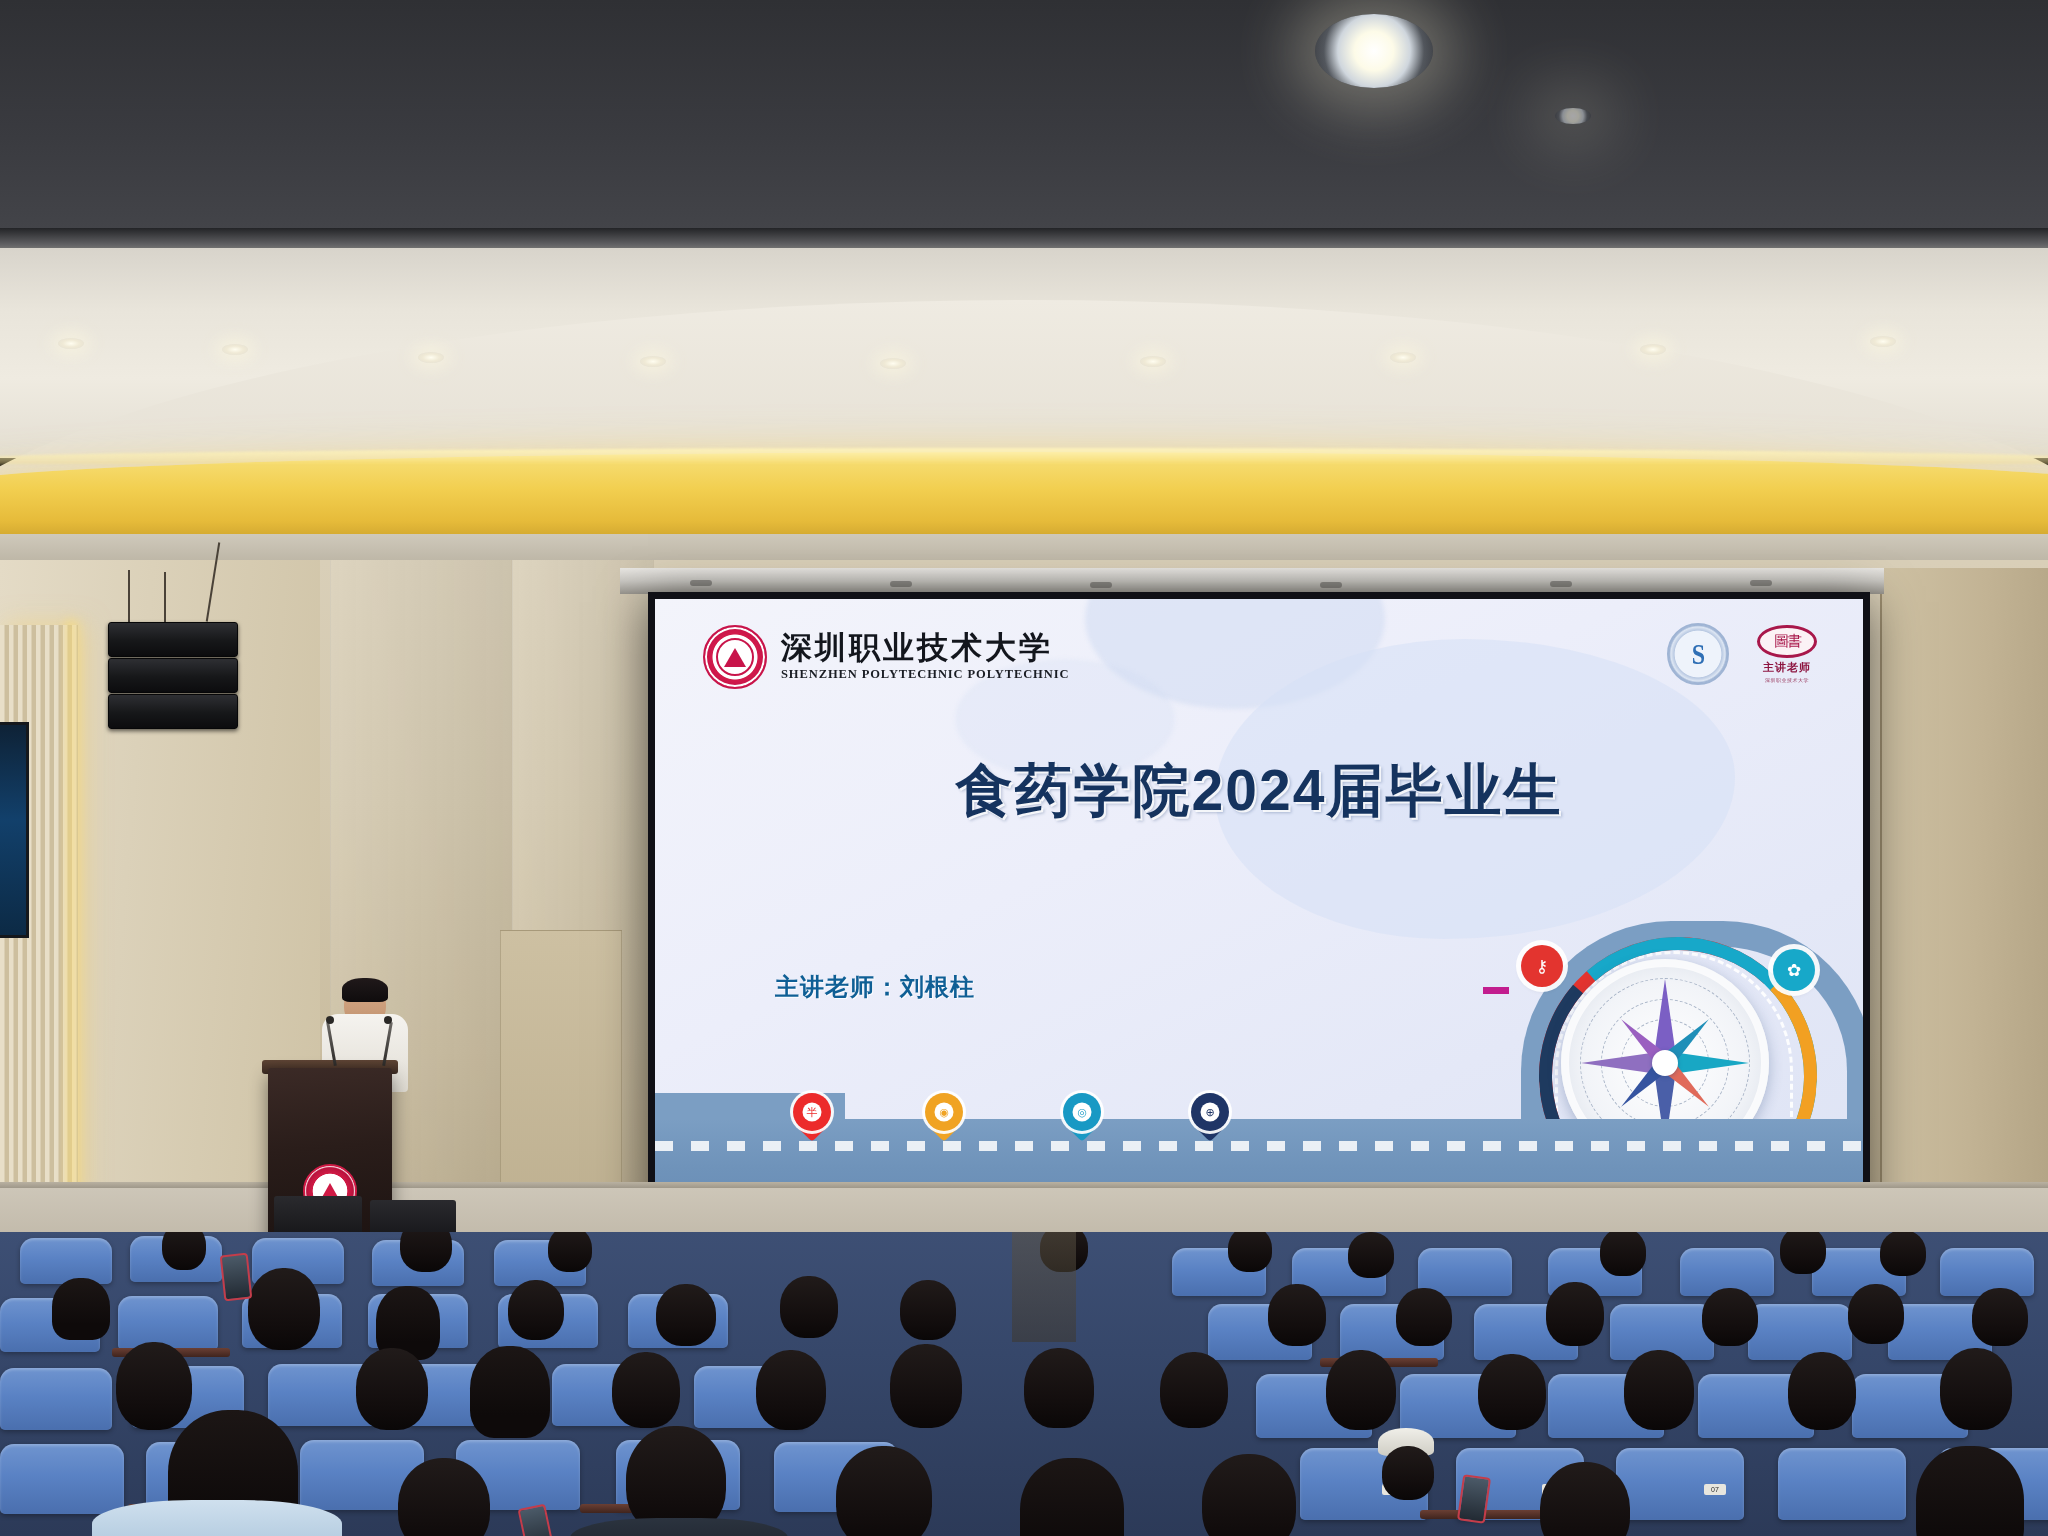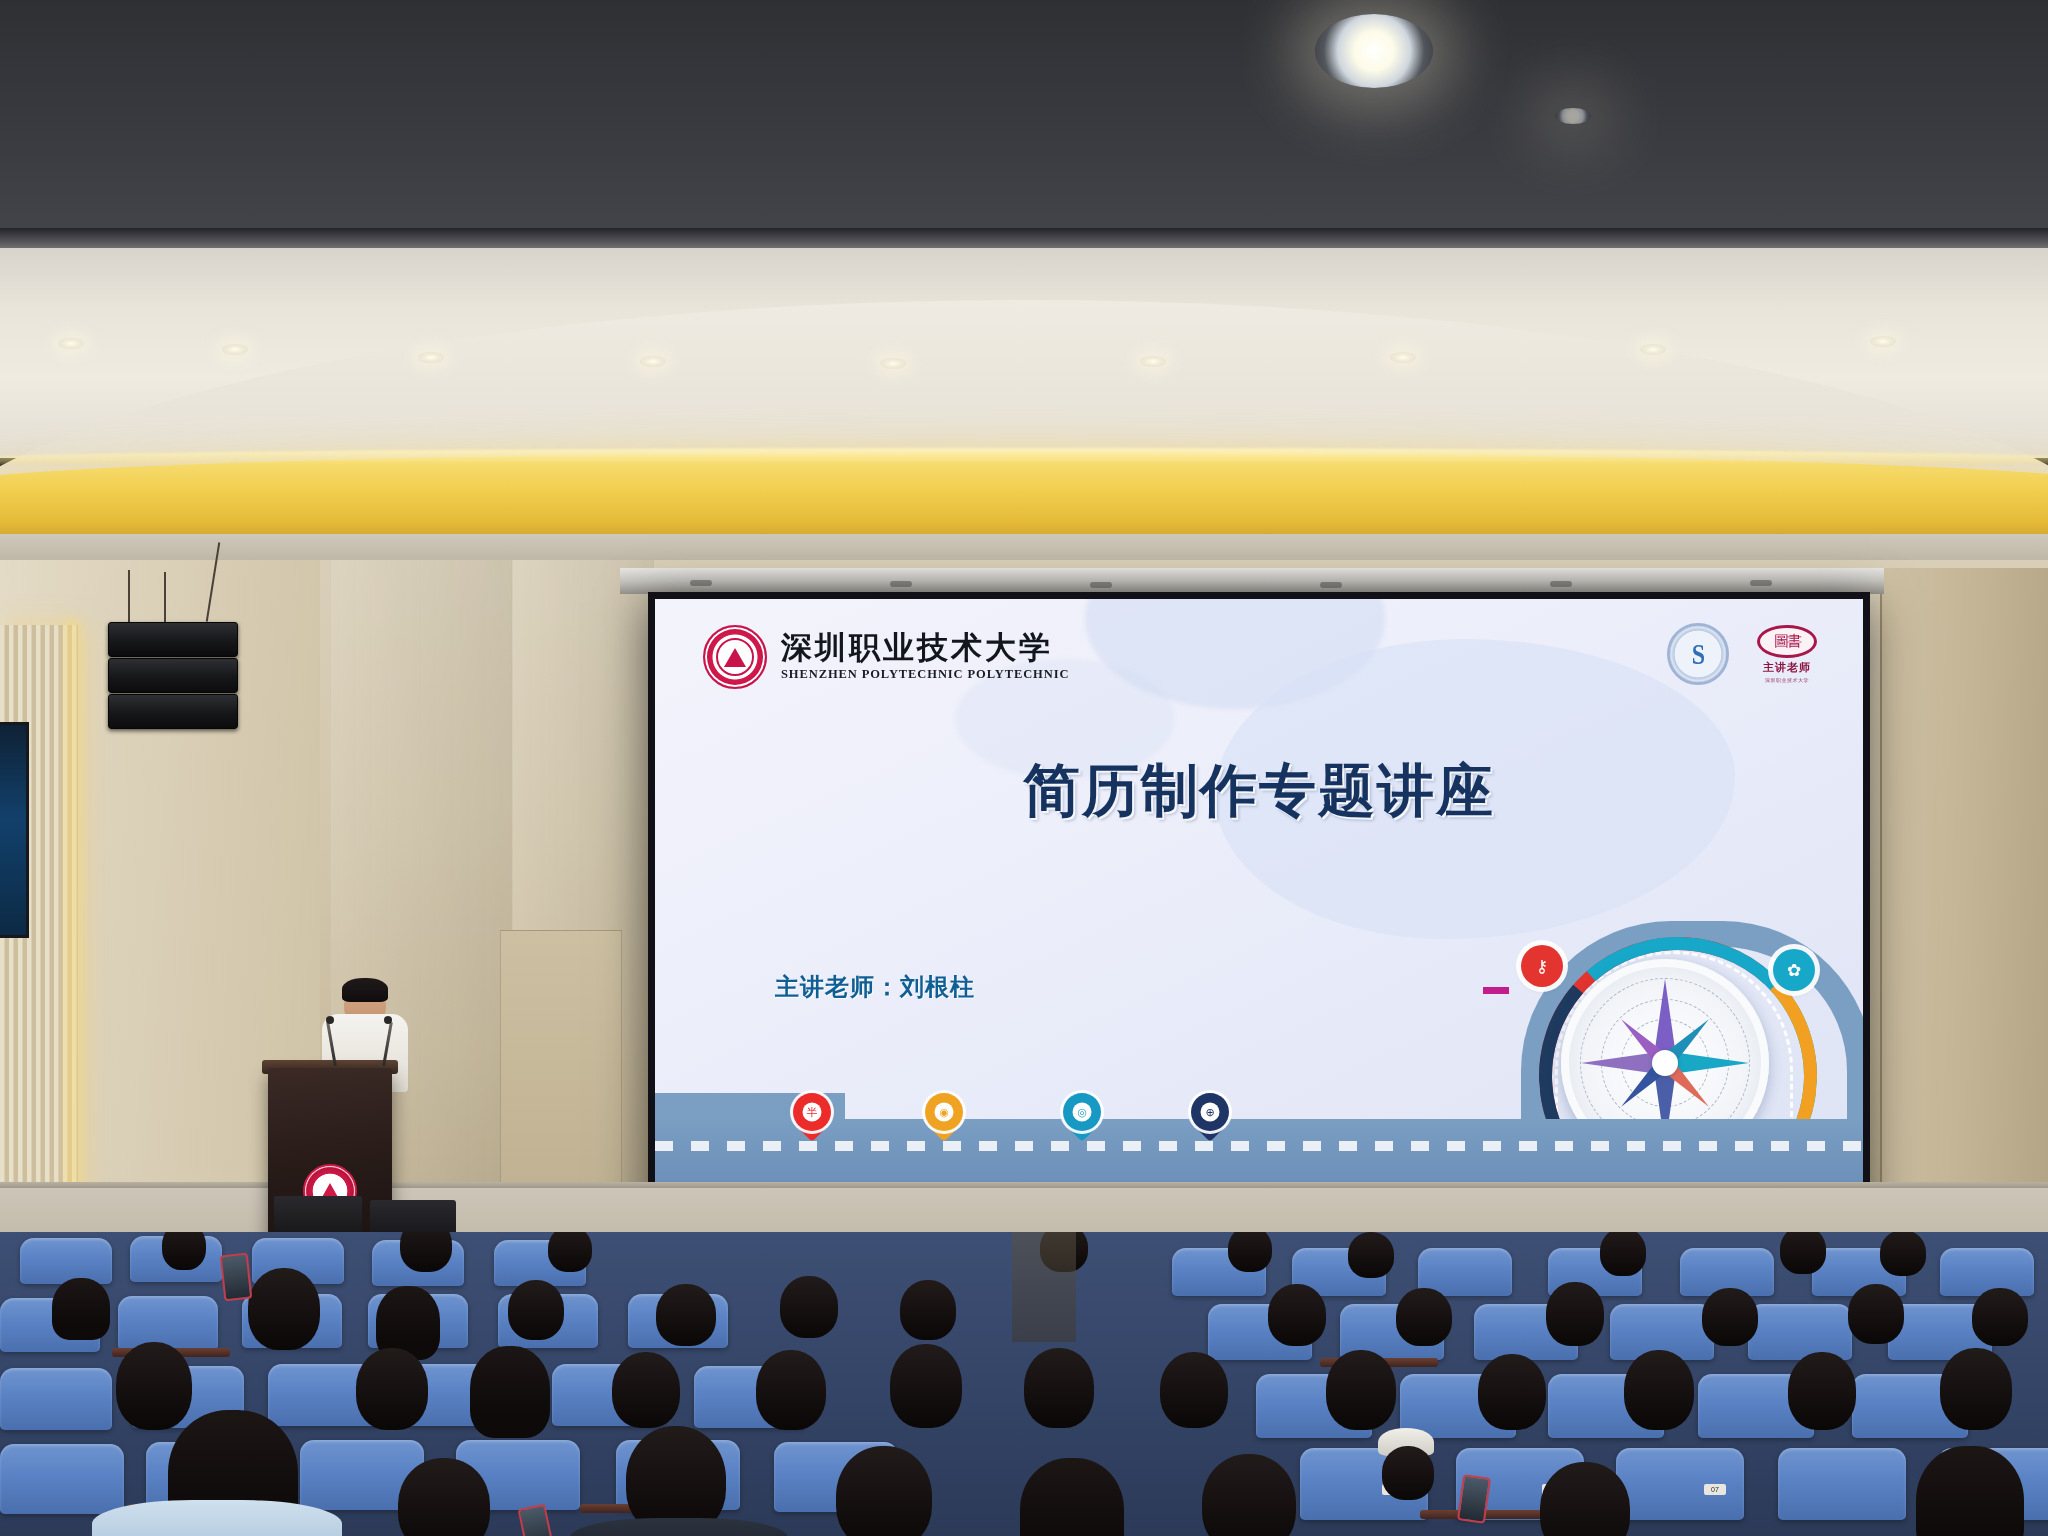--- a/index.html
+++ b/index.html
@@ -287,21 +287,21 @@
           <span class="logo-blue-g">S</span>
         </div>
         <div class="logo-red">
           <div class="logo-red-seal">圖書</div>
           <div class="logo-red-txt">主讲老师</div>
           <div class="logo-red-sub">深圳职业技术大学</div>
         </div>
       </div>
 
       <div class="slide-title">
-        <span class="ln">简历制作专题讲座</span>
+        <span class="ln">食药学院2024届毕业生</span>
       </div>
 
       <div class="slide-presenter">主讲老师：刘根柱</div>
       <div class="slide-mark"></div>
 
       <div class="compass-wrap">
         <div class="road-arc"></div>
         <div class="road-arc-dash"></div>
 
         <div class="arc-seg" style="border-top-color:#e3342f;border-left-color:#e3342f;transform:rotate(-2deg);"></div>

